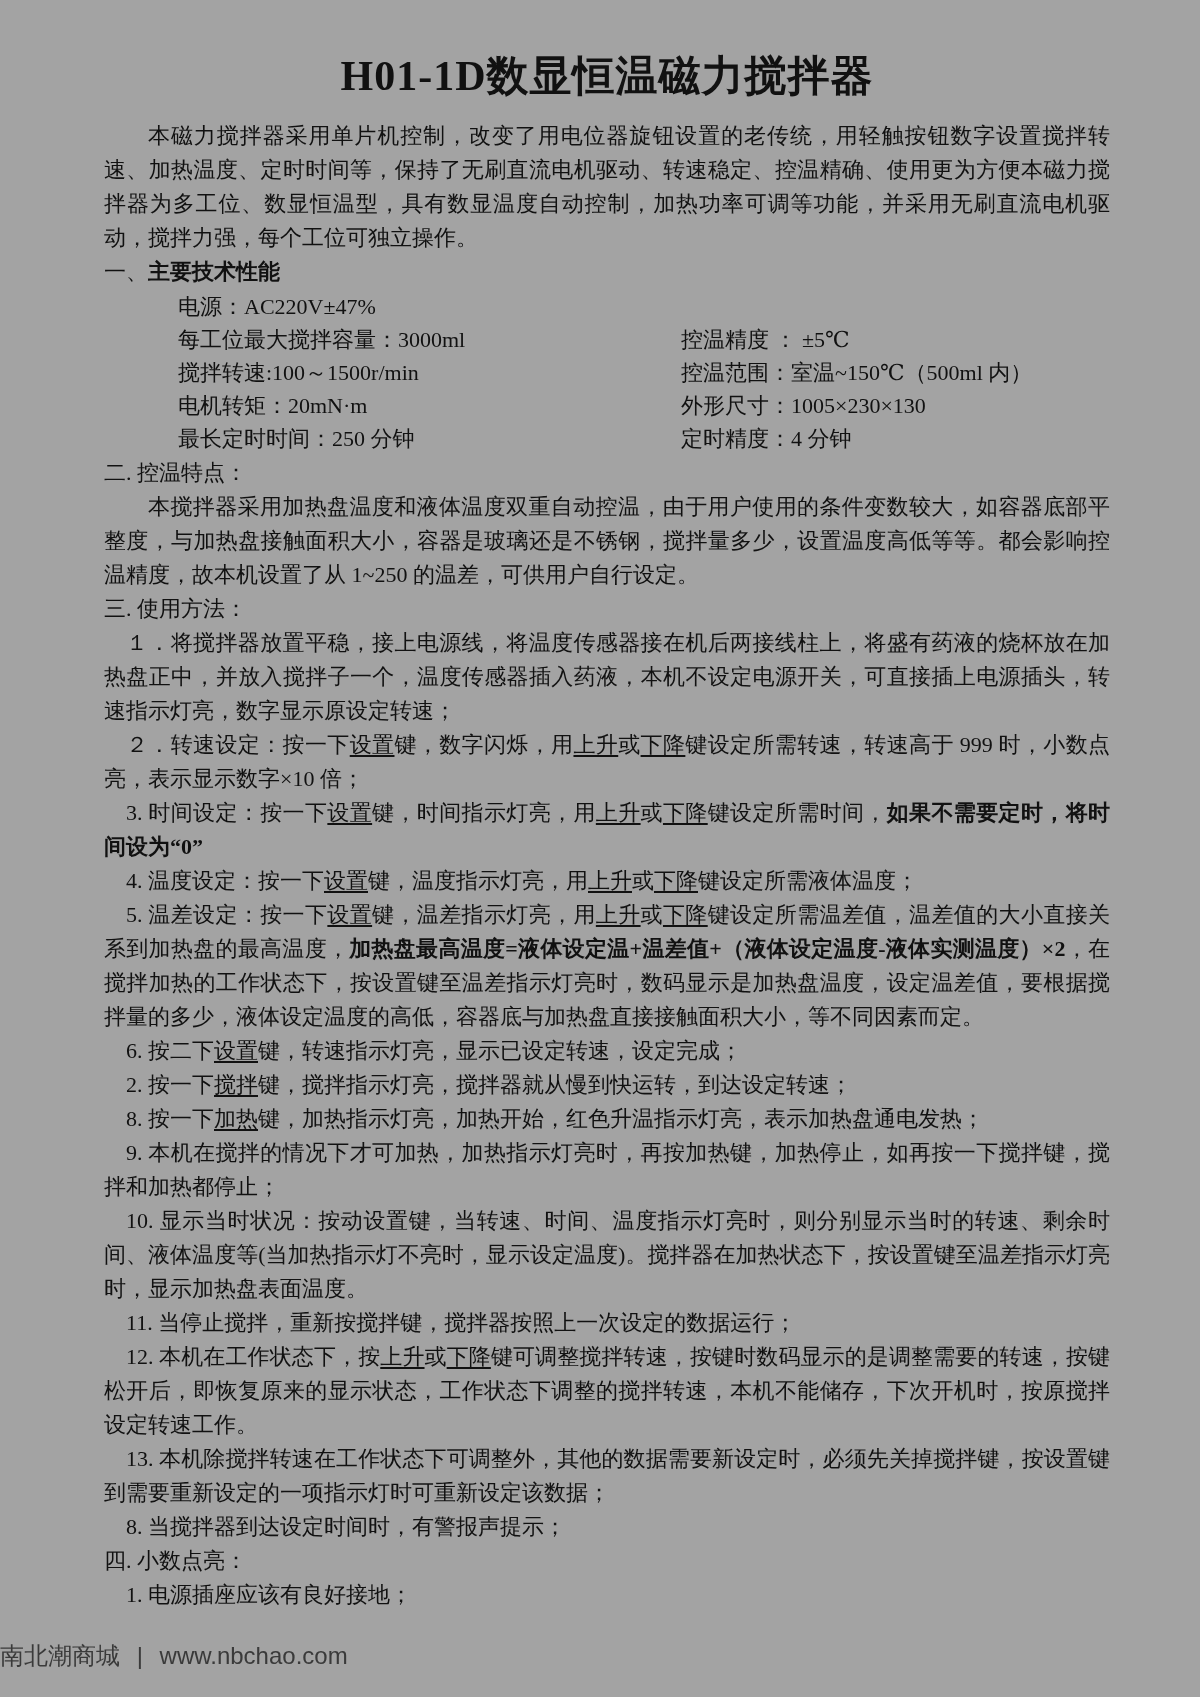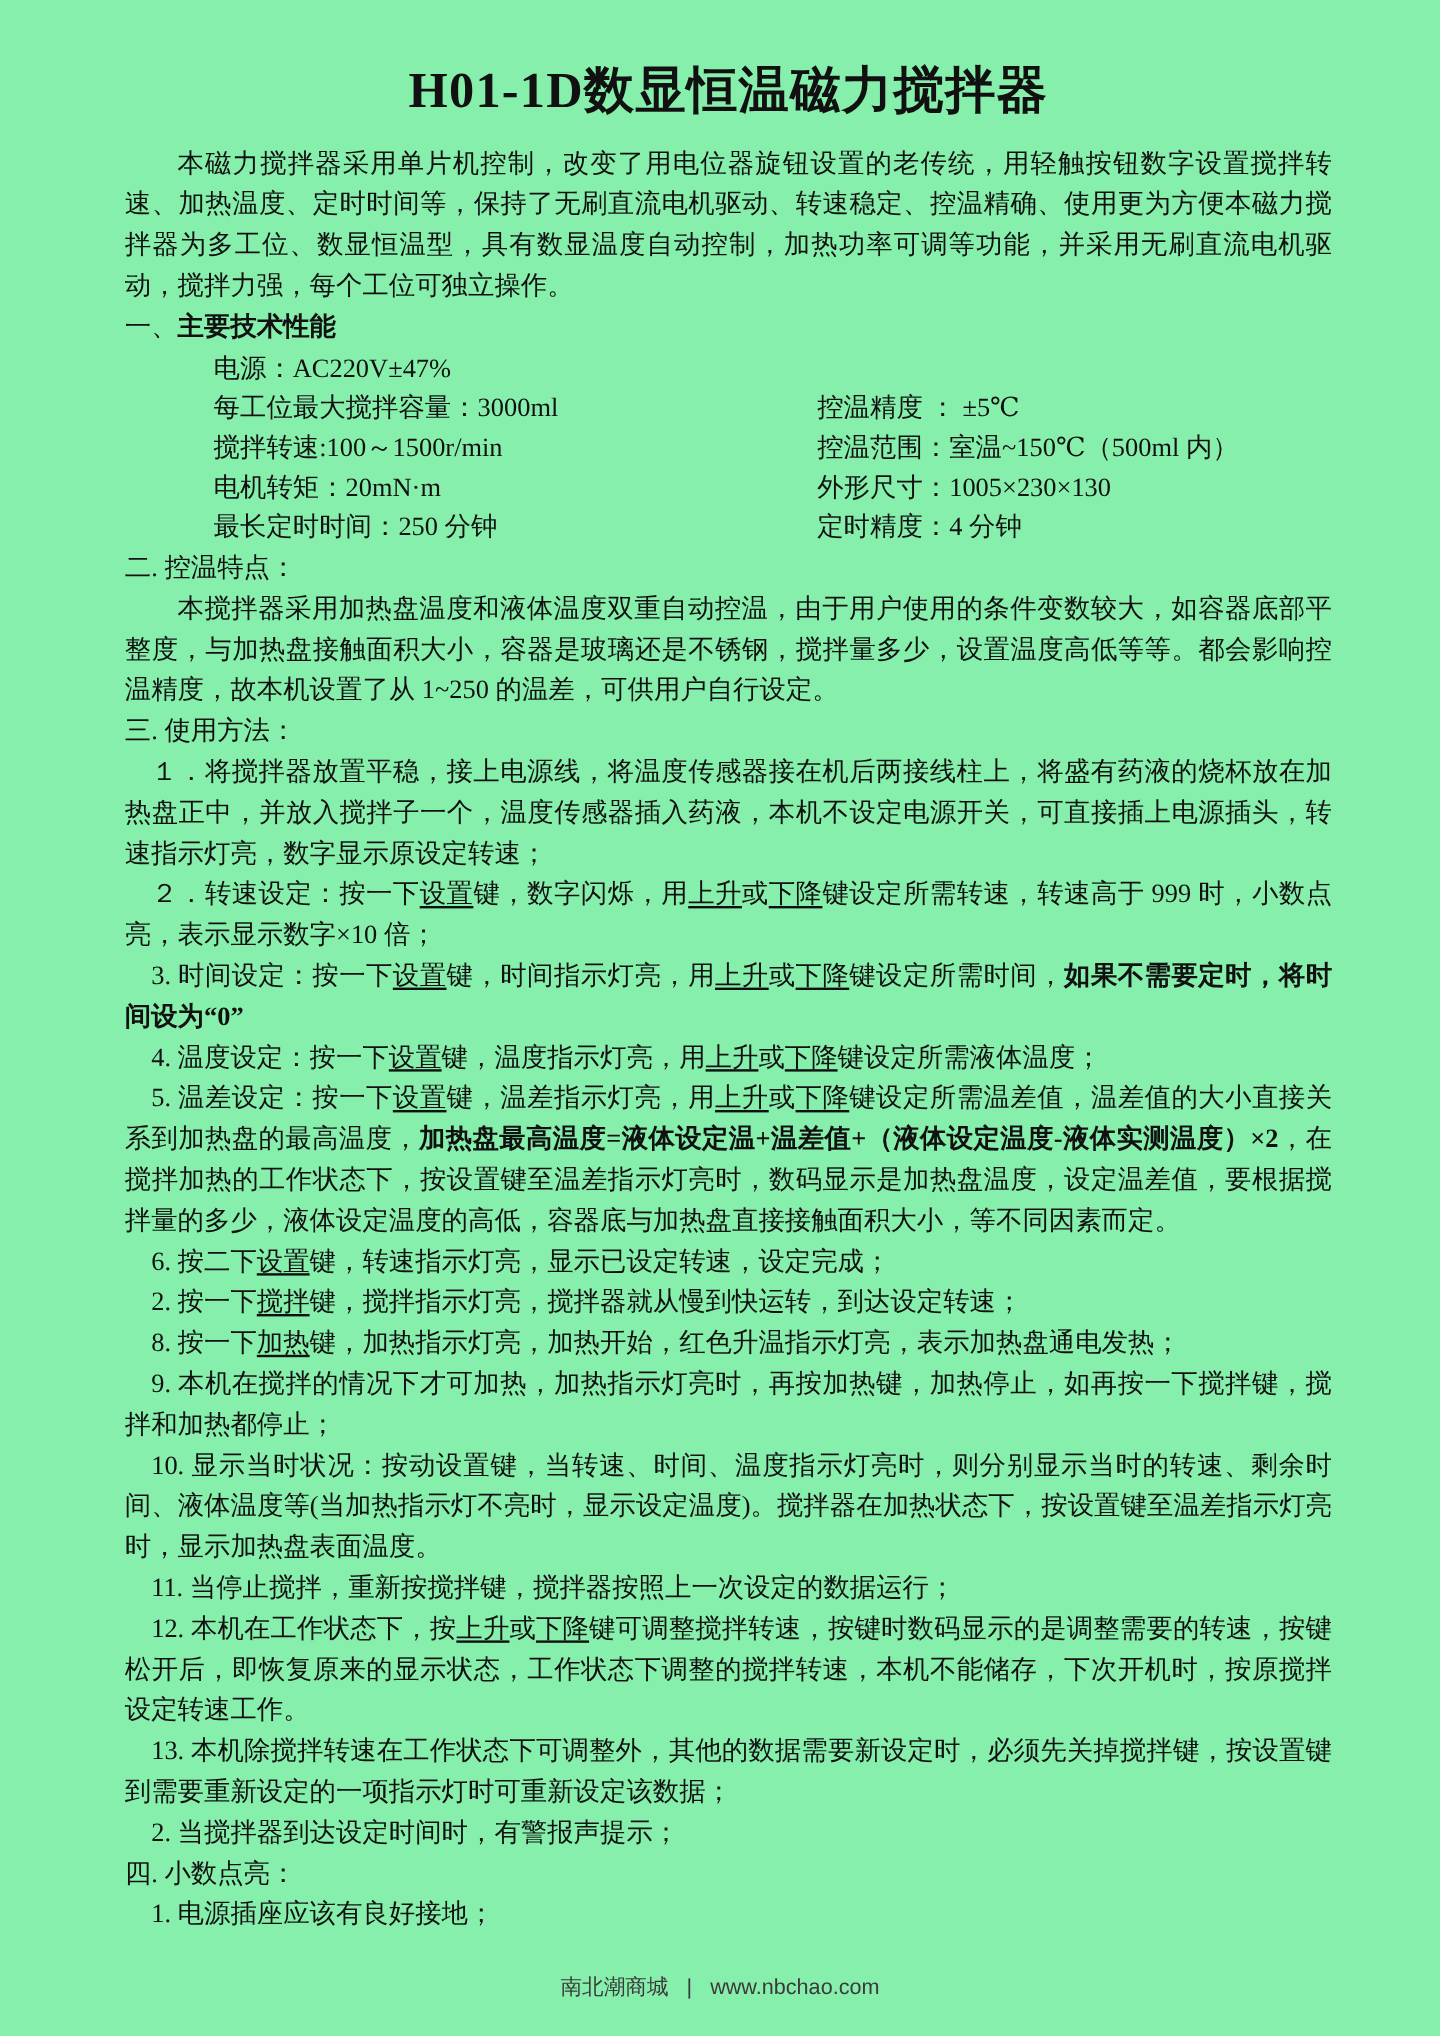--- a/index.html
+++ b/index.html
@@ -2,21 +2,21 @@
 <html lang="zh"><head>
 <meta charset="utf-8">
 <style>
   html, body { margin: 0; padding: 0; background: #ffffff; }
   .page {
     position: relative;
     width: 1200px;
     height: 1697px;
     margin: 0 auto;
     box-sizing: border-box;
-    background: #86efac;
+    background: #a3a3a3;
     padding: 46px 90px 0 104px;
     font-family: "Liberation Serif", "DejaVu Serif", serif;
     color: #111111;
     font-size: 22px;
     line-height: 34px;
     overflow: hidden;
   }
   .doc-title {
     text-align: center;
     font-size: 42px;
@@ -37,23 +37,23 @@
   .spec-cell {
     width: 50%;
     box-sizing: border-box;
     padding-left: 74px;
     white-space: nowrap;
     overflow: hidden;
   }
   .page-footer {
     position: absolute;
     left: 0; right: 0; bottom: 24px;
-    text-align: center;
+    text-align: left;
     font-family: "Liberation Sans", "DejaVu Sans", sans-serif;
-    font-size: 18px;
+    font-size: 24px;
     color: #3a3a3a;
   }
   .page-footer .sep { margin: 0 10px; color: #3a3a3a; }
 </style>
 </head>
 <body>
 
 <div class="page">
   <h1 class="doc-title">H01-1D数显恒温磁力搅拌器</h1>
 
@@ -90,21 +90,21 @@
       <p class="para indent-1"><span>4. 温度设定：按一下</span><span class="underline">设置</span><span>键，温度指示灯亮，用</span><span class="underline">上升</span><span>或</span><span class="underline">下降</span><span>键设定所需液体温度；</span></p>
       <p class="para indent-1"><span>5. 温差设定：按一下</span><span class="underline">设置</span><span>键，温差指示灯亮，用</span><span class="underline">上升</span><span>或</span><span class="underline">下降</span><span>键设定所需温差值，温差值的大小直接关系到加热盘的最高温度，</span><span class="bold">加热盘最高温度=液体设定温+温差值+（液体设定温度-液体实测温度）×2</span><span>，在搅拌加热的工作状态下，按设置键至温差指示灯亮时，数码显示是加热盘温度，设定温差值，要根据搅拌量的多少，液体设定温度的高低，容器底与加热盘直接接触面积大小，等不同因素而定。</span></p>
       <p class="para indent-1"><span>6. 按二下</span><span class="underline">设置</span><span>键，转速指示灯亮，显示已设定转速，设定完成；</span></p>
       <p class="para indent-1"><span>2. 按一下</span><span class="underline">搅拌</span><span>键，搅拌指示灯亮，搅拌器就从慢到快运转，到达设定转速；</span></p>
       <p class="para indent-1"><span>8. 按一下</span><span class="underline">加热</span><span>键，加热指示灯亮，加热开始，红色升温指示灯亮，表示加热盘通电发热；</span></p>
       <p class="para indent-1"><span>9. 本机在搅拌的情况下才可加热，加热指示灯亮时，再按加热键，加热停止，如再按一下搅拌键，搅拌和加热都停止；</span></p>
       <p class="para indent-1"><span>10. 显示当时状况：按动设置键，当转速、时间、温度指示灯亮时，则分别显示当时的转速、剩余时间、液体温度等(当加热指示灯不亮时，显示设定温度)。搅拌器在加热状态下，按设置键至温差指示灯亮时，显示加热盘表面温度。</span></p>
       <p class="para indent-1"><span>11. 当停止搅拌，重新按搅拌键，搅拌器按照上一次设定的数据运行；</span></p>
       <p class="para indent-1"><span>12. 本机在工作状态下，按</span><span class="underline">上升</span><span>或</span><span class="underline">下降</span><span>键可调整搅拌转速，按键时数码显示的是调整需要的转速，按键松开后，即恢复原来的显示状态，工作状态下调整的搅拌转速，本机不能储存，下次开机时，按原搅拌设定转速工作。</span></p>
       <p class="para indent-1"><span>13. 本机除搅拌转速在工作状态下可调整外，其他的数据需要新设定时，必须先关掉搅拌键，按设置键到需要重新设定的一项指示灯时可重新设定该数据；</span></p>
-      <p class="para indent-1"><span>2. 当搅拌器到达设定时间时，有警报声提示；</span></p>
+      <p class="para indent-1"><span>8. 当搅拌器到达设定时间时，有警报声提示；</span></p>
       <p class="heading indent-0"><span>四. 小数点亮：</span></p>
       <p class="para indent-1"><span>1. 电源插座应该有良好接地；</span></p>
     </div>
 
   <div class="page-footer">
     <span>南北潮商城</span>
     <span class="sep">|</span>
     <span>www.nbchao.com</span>
   </div>
 </div>

